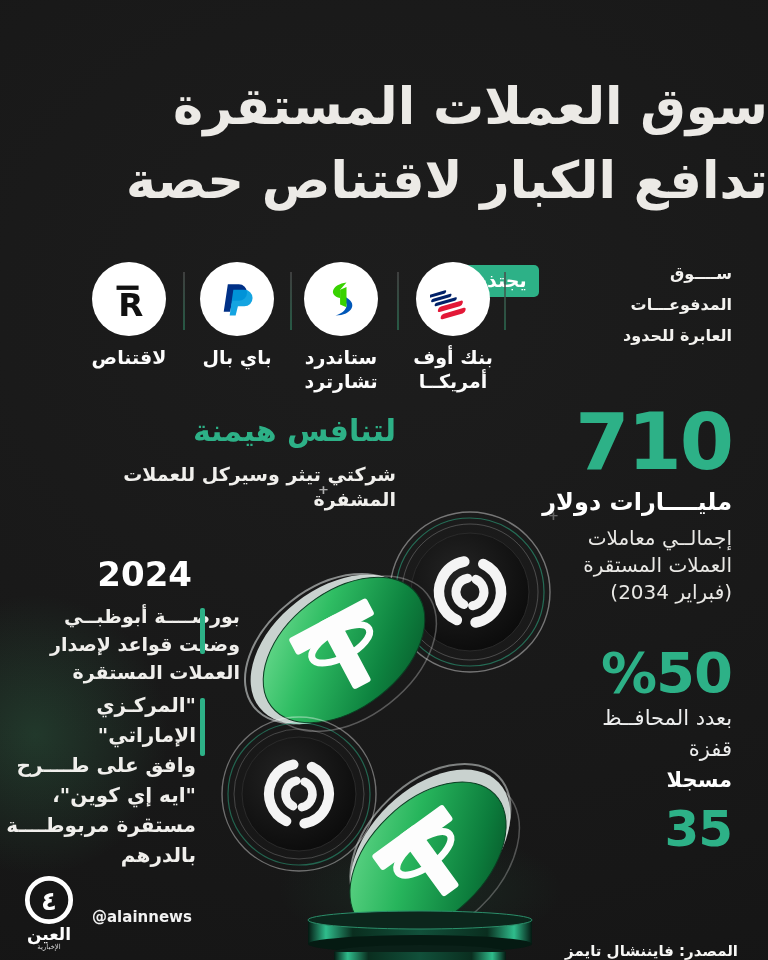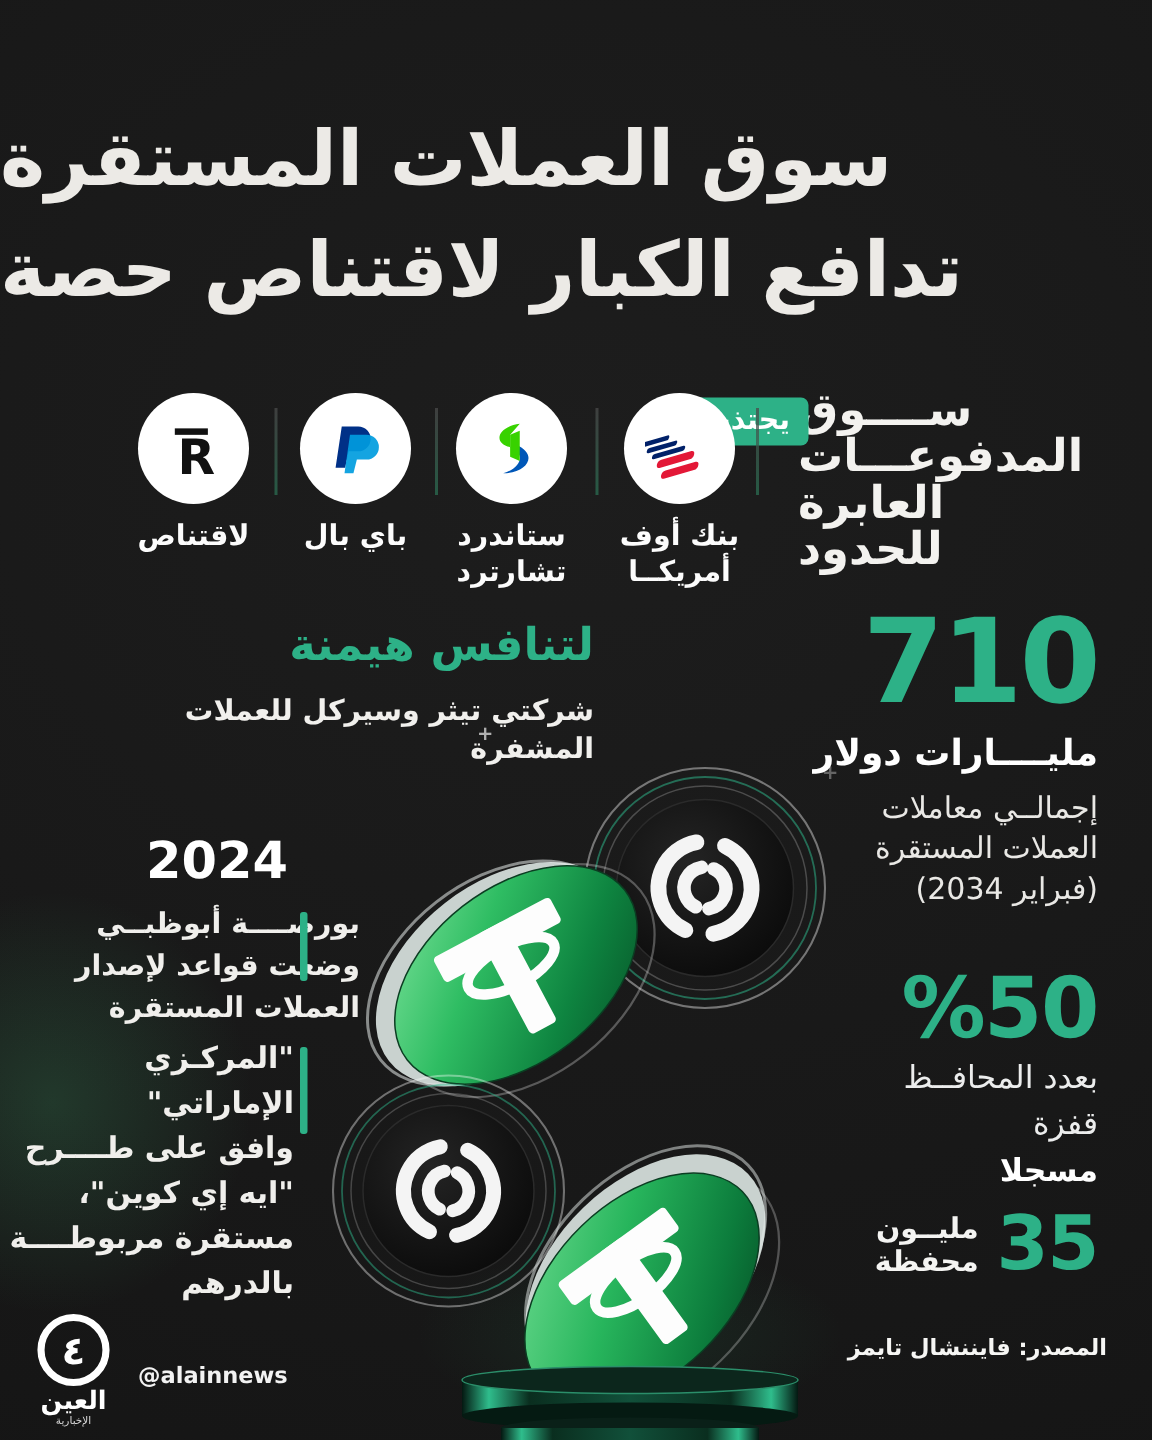--- a/index.html
+++ b/index.html
@@ -8,25 +8,25 @@
     background:radial-gradient(1100px 850px at 50% 32%, #1d1d1d 0%, #171717 70%, #141414 100%);
     font-family:"DejaVu Sans", sans-serif;direction:rtl;
   }
   .abs{position:absolute;}
   
   .glow-left{left:-150px;top:540px;width:370px;height:390px;
     background:radial-gradient(closest-side, rgba(72,186,120,0.20), rgba(72,186,120,0) 72%);}
   .glow-bottom{left:230px;top:810px;width:380px;height:160px;
     background:radial-gradient(closest-side, rgba(46,165,105,0.12), rgba(46,165,105,0) 75%);}
   
-  .title{top:70px;left:0;width:768px;text-align:left;color:#eceae6;
+  .title{top:70px;left:0;width:768px;text-align:right;color:#eceae6;
     font-size:51px;font-weight:bold;line-height:74px;}
   
-  .market-heading{top:258px;right:36px;width:200px;text-align:left;color:#f3f2ef;
-    font-size:30px;font-weight:bold;line-height:31px;}
+  .market-heading{top:258px;right:36px;width:200px;text-align:right;color:#f3f2ef;
+    font-size:16px;font-weight:bold;line-height:31px;}
   .badge{top:265px;left:456px;background:#2db187;color:#ffffff;font-size:19px;
     font-weight:bold;padding:3px 12px 5px 12px;border-radius:5px;line-height:24px;}
   
   .company{top:262px;width:120px;text-align:center;}
   .logo-circle{width:74px;height:74px;border-radius:50%;background:#ffffff;
     display:flex;align-items:center;justify-content:center;margin:0 auto;}
   .company-label{margin-top:9px;color:#fcfcfc;font-size:19px;font-weight:bold;line-height:24px;}
   .sep{top:272px;width:2px;height:58px;opacity:0.75;
     background:linear-gradient(180deg,#4a4a4a 0%,#2a6e52 100%);}
   
@@ -49,21 +49,21 @@
   .uae-year{top:554px;left:12px;width:180px;text-align:right;color:#ffffff;
     font-size:34px;font-weight:bold;}
   .uae-para1{top:602px;left:0;width:196px;text-align:right;color:#f0efec;
     font-size:19px;font-weight:bold;line-height:28px;margin-left:44px;}
   .uae-para2{top:690px;left:0;width:196px;text-align:right;color:#f0efec;
     font-size:20px;font-weight:bold;line-height:30px;}
   .green-bar{left:200px;width:5px;background:#2db187;border-radius:2px;}
   .bar1{top:608px;height:46px;}
   .bar2{top:698px;height:58px;}
   
-  .source{top:889px;right:30px;color:#f6f6f4;font-size:15px;font-weight:bold;}
+  .source{top:942px;right:30px;color:#f6f6f4;font-size:15px;font-weight:bold;}
   .alain{left:16px;top:874px;width:66px;text-align:center;color:#ffffff;}
   .alain-name{font-size:17px;font-weight:bold;line-height:17px;margin-top:-4px;}
   .alain-sub{font-size:7px;line-height:9px;color:#d8d8d8;}
   .social{left:92px;top:908px;color:#f2f2f2;font-size:15px;font-weight:bold;direction:ltr;}
   .spark{color:rgba(255,255,255,0.65);font-size:13px;font-weight:bold;}
   .coin{position:absolute;}
 </style>
 </head>
 <body>
 
@@ -167,24 +167,20 @@
   </div>
   <div class="abs green-bar bar2"></div>
 
   <div class="abs stat-jump">
     <div class="jump-value">%50</div>
     <div class="jump-line">بعدد المحافــظ</div>
     <div class="jump-line">قفزة</div>
     <div class="jump-line bold">مسجلا</div>
     <div class="wallets">
       <div class="wallets-value">35</div>
-      <div class="wallets-unit">
-        <div>مليــون</div>
-        <div>محفظة</div>
-      </div>
     </div>
   </div>
 
   <div class="abs spark" style="left:318px;top:482px;">+</div>
   <div class="abs spark" style="left:548px;top:508px;opacity:.5;">+</div>
 
   <svg class="coin" style="left:388px;top:510px;" width="164" height="164" viewBox="0 0 164 164">
     <defs>
       <radialGradient id="cg1" cx="40%" cy="35%" r="75%">
         <stop offset="0%" stop-color="#242424"></stop>

